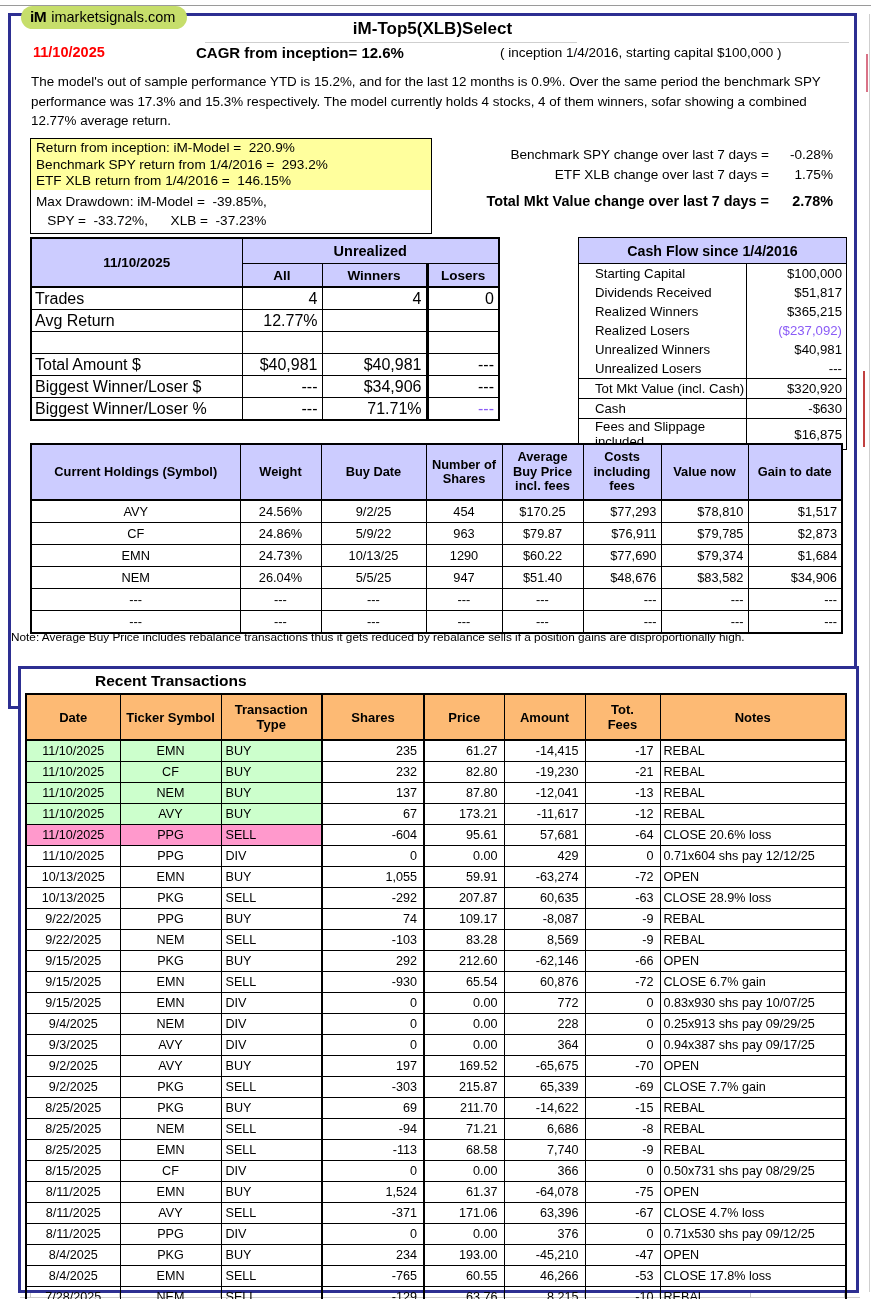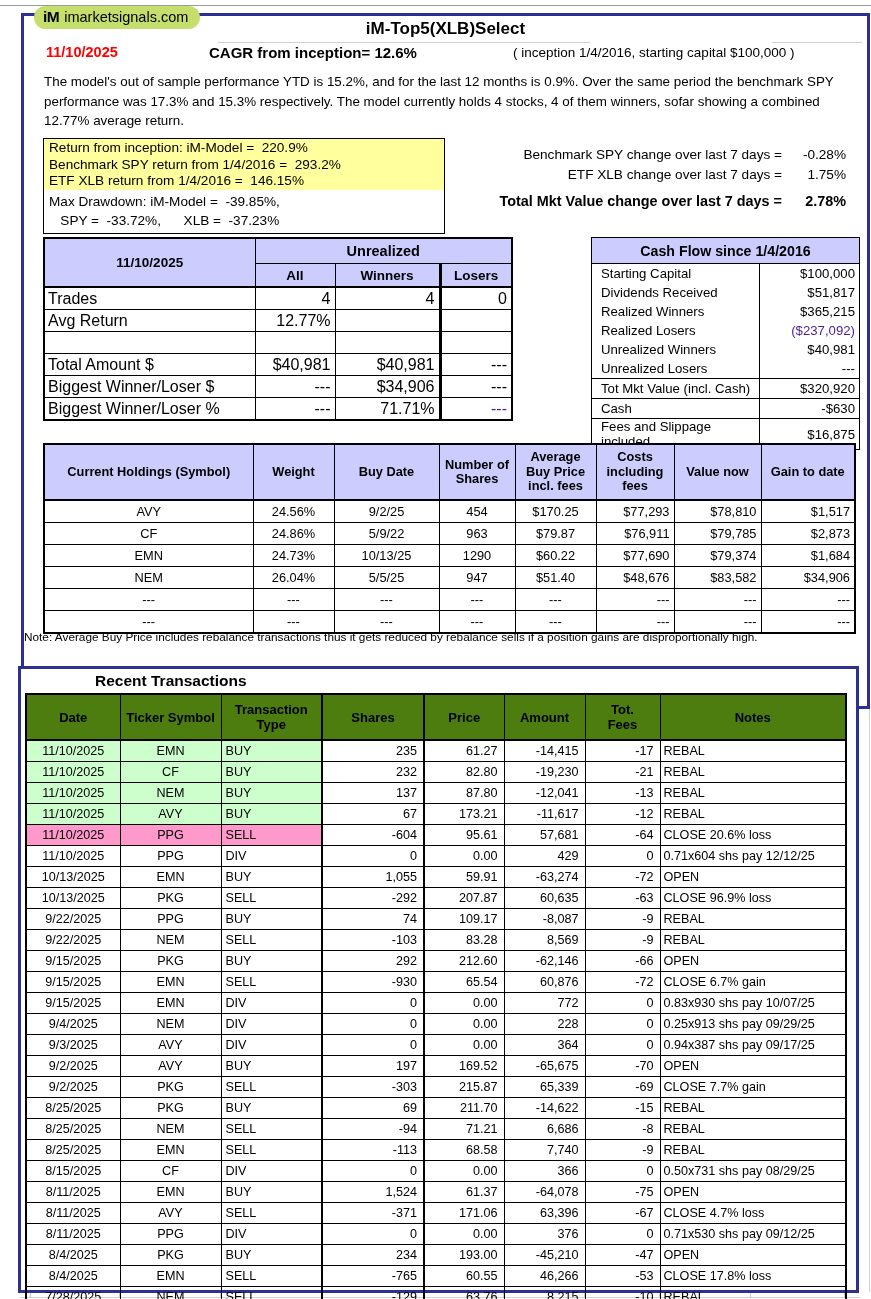--- a/index.html
+++ b/index.html
@@ -1,21 +1,21 @@
 <!DOCTYPE html>
 <html><head>
 <meta charset="utf-8">
 <style>
   html,body{margin:0;padding:0;}
   body{
     width:871px;height:1299px;position:relative;background:#ffffff;
     font-family:"Liberation Sans","DejaVu Sans",sans-serif;color:#000;overflow:hidden;
   }
   .panel{position:absolute;background:#fff;border:3px solid #2D2F92;box-sizing:border-box;}
-  #panel1{left:21px;top:13px;width:849px;height:696px;}
+  #panel1{left:8px;top:13px;width:849px;height:696px;}
   #panel2{left:18px;top:666px;width:841px;height:627px;}
 
   
   .hline{position:absolute;height:1px;background:#9a9a9a;}
   .faint{background:#cfcfcf;}
   .vline{position:absolute;width:1px;background:#cfcfcf;}
   .tick{position:absolute;width:1px;background:#c9c9c9;}
   .redmark{position:absolute;width:2px;}
 
   
@@ -38,52 +38,52 @@
   .dd-box div{white-space:pre;line-height:19px;}
 
   .bench{position:absolute;left:420px;top:131px;width:402px;font-size:13.6px;}
   .bench-row{display:flex;justify-content:flex-end;margin-bottom:5px;}
   .bench-row .val{width:64px;text-align:right;}
   .bench-row.total{font-weight:bold;font-size:14.4px;margin-top:11px;padding-left:36px;}
 
   table{border-collapse:collapse;table-layout:fixed;}
   th,td{padding:0;overflow:hidden;}
   .lav{background:#CCCCFF;}
-  .red-text{color:#4c1d95;}
+  .red-text{color:#8b5cf6;}
   .c{text-align:center;} .l{text-align:left;padding-left:3px;} .r{text-align:right;padding-right:4px;}
 
   
   #unreal-table{position:absolute;left:19px;top:221px;border:2px solid #000;}
   #unreal-table th{border:1px solid #000;font-size:13.5px;}
   #unreal-table .grp{font-size:14.5px;height:24px;}
   #unreal-table .sub{height:22px;border-bottom:2px solid #000;}
   #unreal-table .datecell{border-bottom:2px solid #000;}
   #unreal-table thead th:nth-child(2).sub, #unreal-table .wincol{border-right:3px solid #000;}
   #unreal-table tbody td{border:1px solid #000;height:21px;font-size:16px;}
   #unreal-table tbody td:nth-child(3){border-right:3px solid #000;}
 
   
   #cash-table{position:absolute;left:567px;top:221px;width:268px;border:1px solid #000;}
   #cash-table .hd{height:25px;font-size:14.2px;border-bottom:1px solid #000;}
   #cash-table tbody td{height:19px;font-size:13.2px;border:none;}
-  #cash-table tbody td:first-child{border-right:1px solid #000;padding-left:9px;}
+  #cash-table tbody td:first-child{border-right:1px solid #000;padding-left:16px;}
   #cash-table tbody tr.sep td{border-top:1px solid #000;}
 
   
   #hold-table{position:absolute;left:19px;top:427px;border:2px solid #000;}
   #hold-table th{background:#CCCCFF;font-weight:bold;font-size:12.8px;height:54px;
                  border:1px solid #000;border-bottom:2px solid #000;white-space:pre-line;
                  line-height:14.5px;vertical-align:middle;text-align:center;}
   #hold-table tbody td{border:1px solid #000;height:21px;font-size:12.8px;}
   #holdings-note{position:absolute;top:614px;left:0;width:100%;font-size:11.8px;}
 
   
   #txn-title{position:absolute;left:74px;top:3px;font-size:15.5px;font-weight:bold;}
   #txn-table{position:absolute;left:4px;top:24px;border:2px solid #000;}
-  #txn-table th{background:#4d7c0f;font-weight:bold;font-size:13px;height:44px;border:1px solid #000;
+  #txn-table th{background:#fdba74;font-weight:bold;font-size:13px;height:44px;border:1px solid #000;
                 border-bottom:2px solid #000;white-space:pre-line;line-height:15px;
                 vertical-align:middle;text-align:center;}
   #txn-table tbody td{border:1px solid #000;height:20px;font-size:12.6px;}
   #txn-table th:nth-child(3),#txn-table tbody td:nth-child(3),
   #txn-table th:nth-child(4),#txn-table tbody td:nth-child(4){border-right:2px solid #000;}
   #txn-table td.t{padding-left:4px;}
   #txn-table td.r{padding-right:6px;}
   .hl-buy{background:#CCFFCC;}
   .hl-sell{background:#FF99CC;}
 </style>
@@ -463,21 +463,21 @@
     <td class="l">OPEN</td>
   </tr>
         <tr>
     <td class="c">10/13/2025</td>
     <td class="c">PKG</td>
     <td class="l t">SELL</td>
     <td class="r">-292</td>
     <td class="r">207.87</td>
     <td class="r">60,635</td>
     <td class="r">-63</td>
-    <td class="l">CLOSE 96.9% loss</td>
+    <td class="l">CLOSE 28.9% loss</td>
   </tr>
         <tr>
     <td class="c">9/22/2025</td>
     <td class="c">PPG</td>
     <td class="l t">BUY</td>
     <td class="r">74</td>
     <td class="r">109.17</td>
     <td class="r">-8,087</td>
     <td class="r">-9</td>
     <td class="l">REBAL</td>

